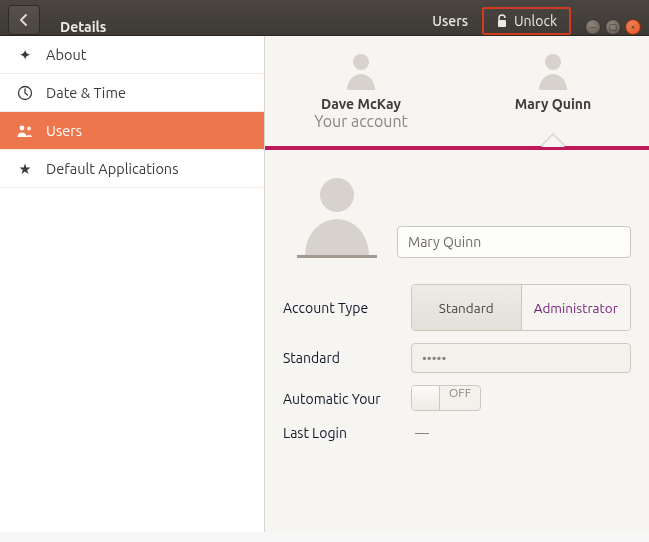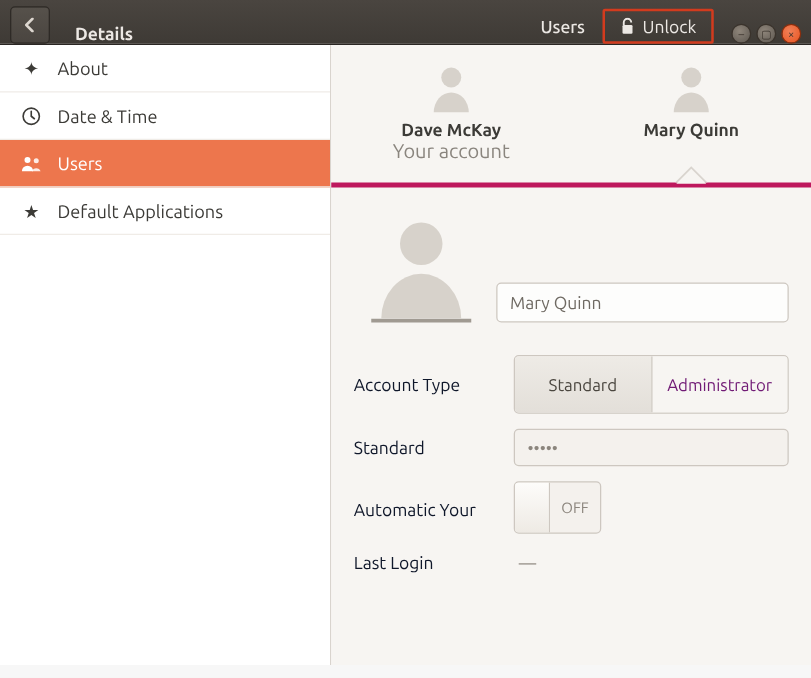--- a/index.html
+++ b/index.html
@@ -165,22 +165,22 @@
     border-radius: 4px;
     background: #f4f1ed;
     padding: 0 10px;
     display:flex; align-items:center;
     font-size: 13.5px;
     color: #8b857d;
   }
 
   .switch {
     display: inline-flex;
-    align-items: center;
-    width: 70px; height: 42px;
+    align-items: flex-start;
+    width: 70px; height: 26px;
     border: 1px solid #cdc7c0;
     border-radius: 4px;
     background: #f4f1ed;
     position: relative;
     font-size: 12px;
     color: #8b857d;
   }
   .switch .knob {
     width: 28px; height: 100%;
     background: linear-gradient(to bottom,#fdfcfa,#eeeae4);

